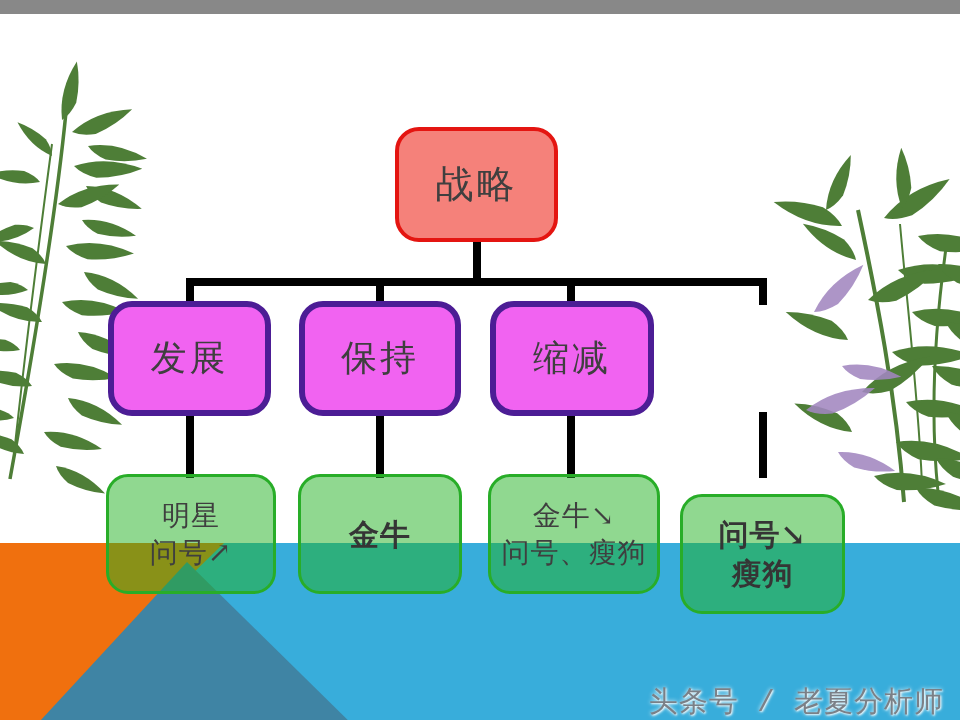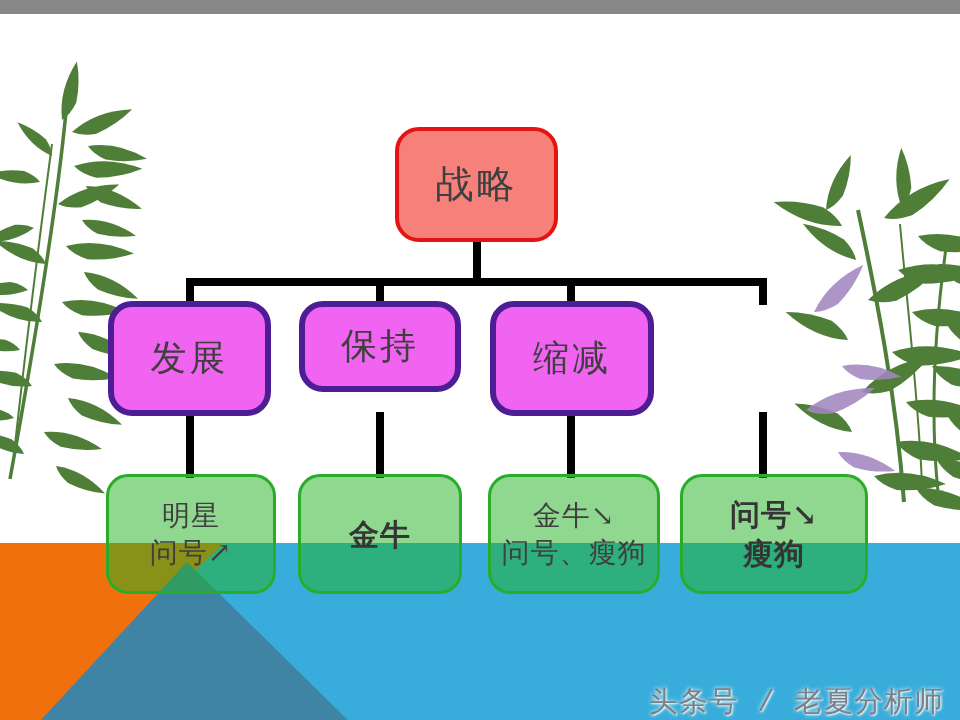--- a/index.html
+++ b/index.html
@@ -120,40 +120,40 @@
              M190,398 L190,464 M380,398 L380,464 M571,398 L571,464 M763,398 L763,464" stroke="#000000" stroke-width="8" fill="none"></path>
   </svg>
 
   <div class="node root" style="left:395px;top:113px;width:163px;height:115px">
     <span>战略</span>
   </div>
 
   <div class="node l2" style="left:108px;top:287px;width:163px;height:115px">
     <span>发展</span>
   </div>
-  <div class="node l2" style="left:299px;top:287px;width:162px;height:91px">
+  <div class="node l2" style="left:299px;top:287px;width:162px;height:115px">
     <span>保持</span>
   </div>
   <div class="node l2" style="left:490px;top:287px;width:164px;height:115px">
     <span>缩减</span>
   </div>
 
   <div class="node l3" style="left:106px;top:460px;width:170px;height:120px">
     <span>明星</span>
     <span>问号↗</span>
   </div>
   <div class="node l3 bold" style="left:298px;top:460px;width:164px;height:120px">
     <span>金牛</span>
 
   </div>
   <div class="node l3" style="left:488px;top:460px;width:172px;height:120px">
     <span>金牛↘</span>
     <span>问号、瘦狗</span>
   </div>
-  <div class="node l3 bold" style="left:680px;top:460px;width:188px;height:120px">
+  <div class="node l3 bold" style="left:680px;top:480px;width:165px;height:120px">
     <span>问号↘</span>
     <span>瘦狗</span>
   </div>
 
   <svg class="layer fg-layer" viewBox="0 0 960 720">
     <g fill="#a287c0" opacity="0.88">
       <use href="#leaf" transform="translate(814 298) rotate(-38) scale(1.7)"></use>
       <use href="#leaf" transform="translate(842 352) rotate(16) scale(1.5)"></use>
       <use href="#leaf" transform="translate(806 396) rotate(-12) scale(1.8)"></use>
       <use href="#leaf" transform="translate(838 438) rotate(24) scale(1.5)"></use>

